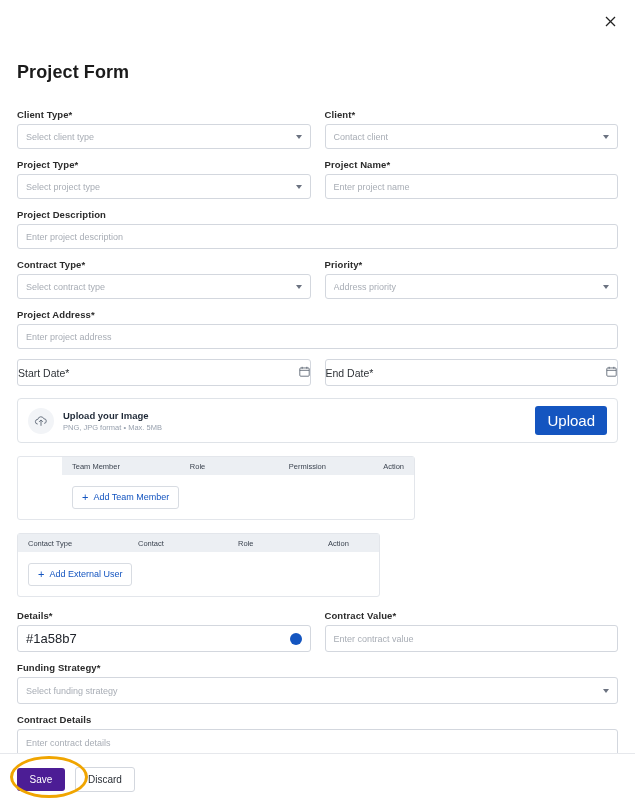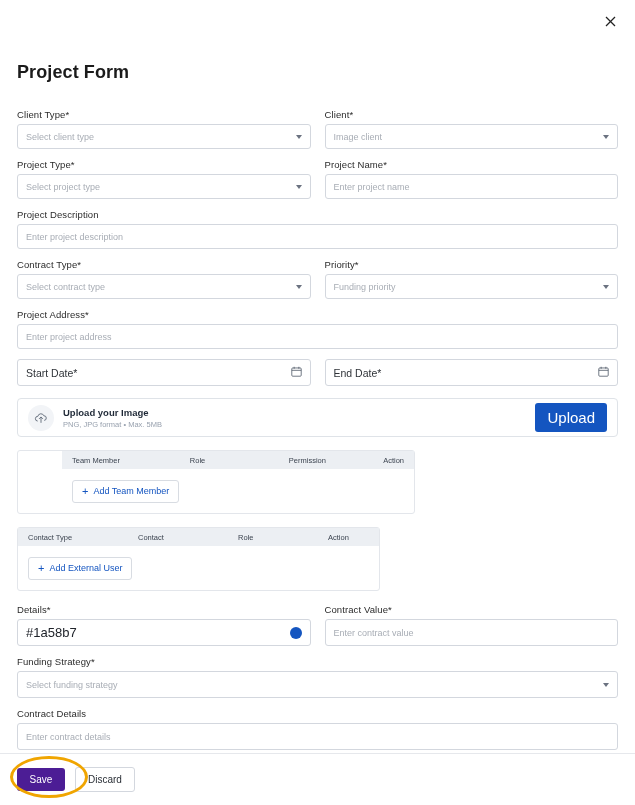--- a/index.html
+++ b/index.html
@@ -49,20 +49,21 @@
     margin-bottom: 10px;
   }
   .col { flex: 1 1 0; min-width: 0; }
   .col-full { width: 100%; }
   .lbl {
     display: block;
     font-size: 9.5px;
     color: #2b2b2b;
     margin-bottom: 4px;
     letter-spacing: 0.1px;
+    font-weight: bold;
   }
   .ctrl {
     position: relative;
     width: 100%;
     height: 25px;
     border: 1px solid #d3d7de;
     border-radius: 3px;
     background: #fff;
     display: flex;
     align-items: center;
@@ -85,34 +86,34 @@
     border-top: 4px solid #6b7280;
     margin-left: 6px;
     flex: none;
   }
   .date-ctrl {
     height: 27px;
     border: 1px solid #d3d7de;
     border-radius: 3px;
     display: flex;
     align-items: center;
-    padding: 0 8px;
+    padding: 0 0;
     font-size: 10.5px;
     color: #2f3338;
     background: #fff;
   }
   .date-ctrl .txt { flex: 1 1 auto; }
   .cal-icon { flex: none; color: #4b5563; }
 
   
   .upload-box {
     margin-top: 12px;
     border: 1px solid #dfe3e8;
     border-radius: 4px;
-    height: 39px;
+    height: 45px;
     display: flex;
     align-items: center;
     padding: 13px 10px;
     background: #fff;
   }
   .upload-icon {
     width: 26px; height: 26px;
     border-radius: 50%;
     background: #f2f4f7;
     display: flex; align-items: center; justify-content: center;
@@ -249,21 +250,21 @@
       <div class="col">
         <label class="lbl">Client Type*</label>
         <div class="ctrl">
           <span class="txt">Select client type</span>
           <span class="caret"></span>
         </div>
       </div>
       <div class="col">
         <label class="lbl">Client*</label>
         <div class="ctrl">
-          <span class="txt">Image client</span>
+          <span class="txt">Contact client</span>
           <span class="caret"></span>
         </div>
       </div>
     </div>
 
     <div class="row">
       <div class="col">
         <label class="lbl">Project Type*</label>
         <div class="ctrl">
           <span class="txt">Select project type</span>
@@ -291,21 +292,21 @@
       <div class="col">
         <label class="lbl">Contract Type*</label>
         <div class="ctrl">
           <span class="txt">Select contract type</span>
           <span class="caret"></span>
         </div>
       </div>
       <div class="col">
         <label class="lbl">Priority*</label>
         <div class="ctrl">
-          <span class="txt">Funding priority</span>
+          <span class="txt">Address priority</span>
           <span class="caret"></span>
         </div>
       </div>
     </div>
 
     <div class="row">
       <div class="col-full">
         <label class="lbl">Project Address*</label>
         <div class="ctrl">
           <span class="txt">Enter project address</span>

